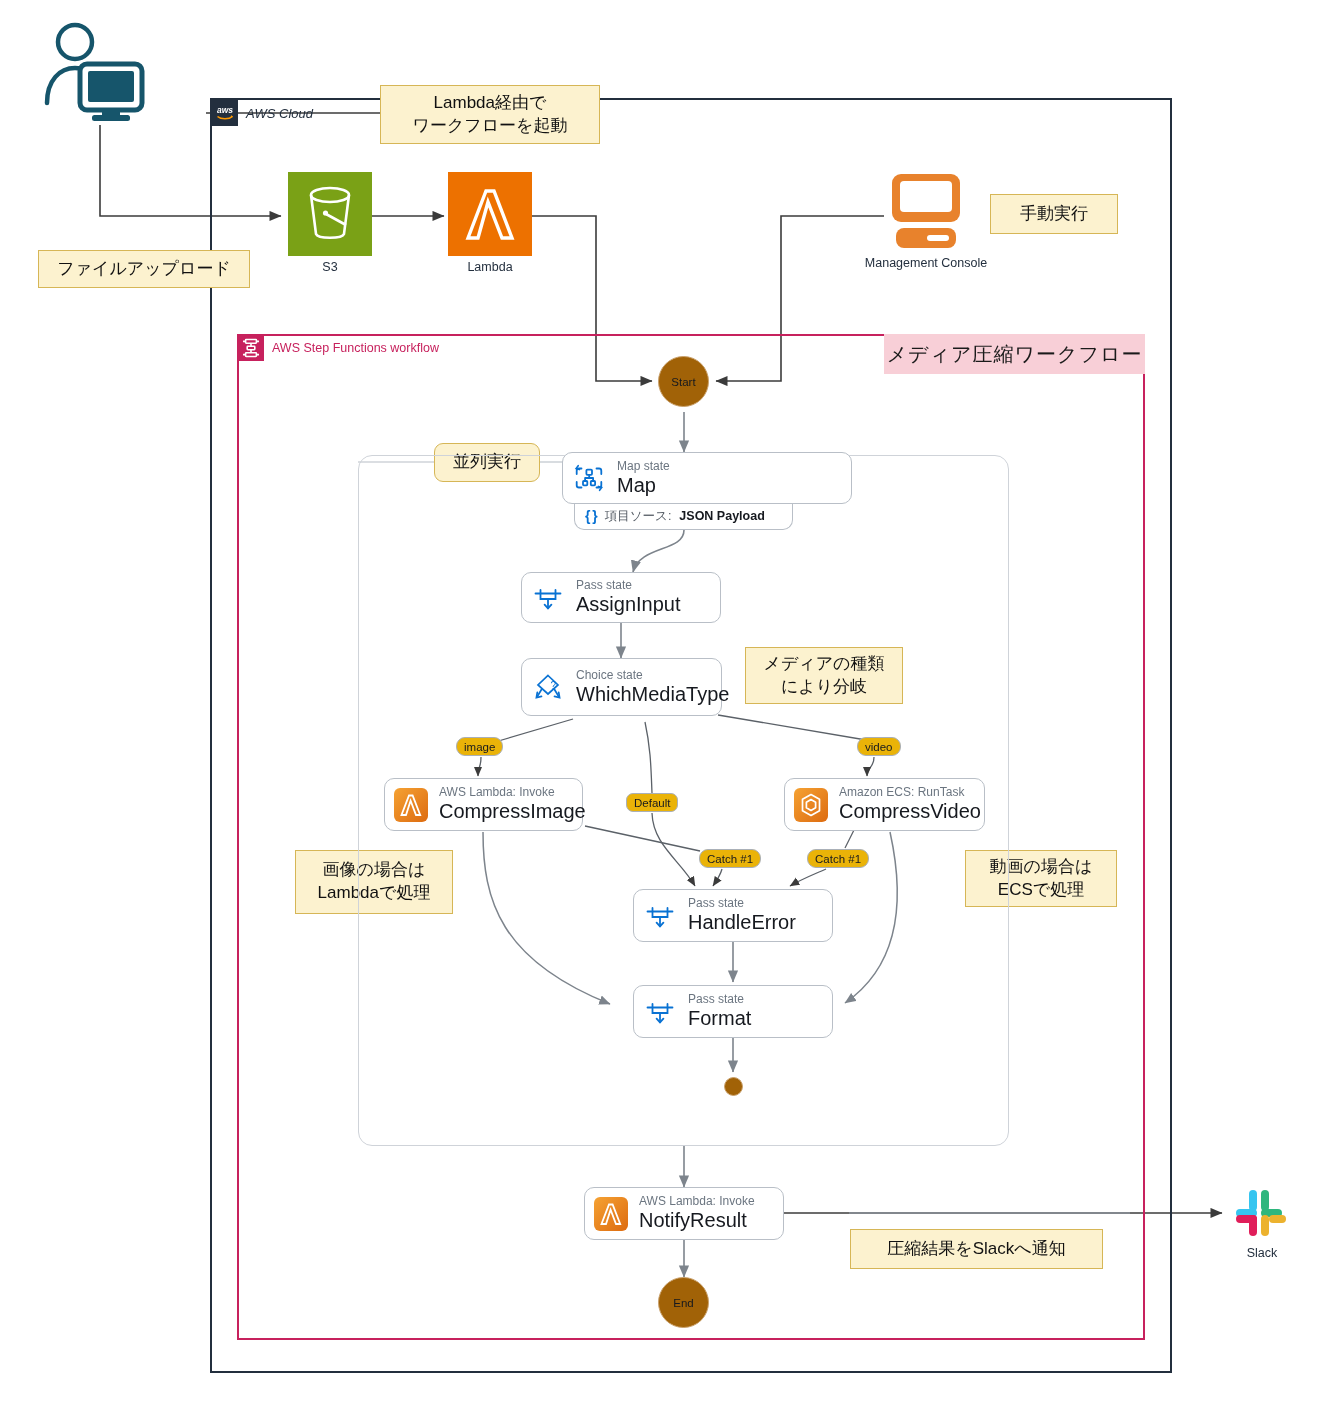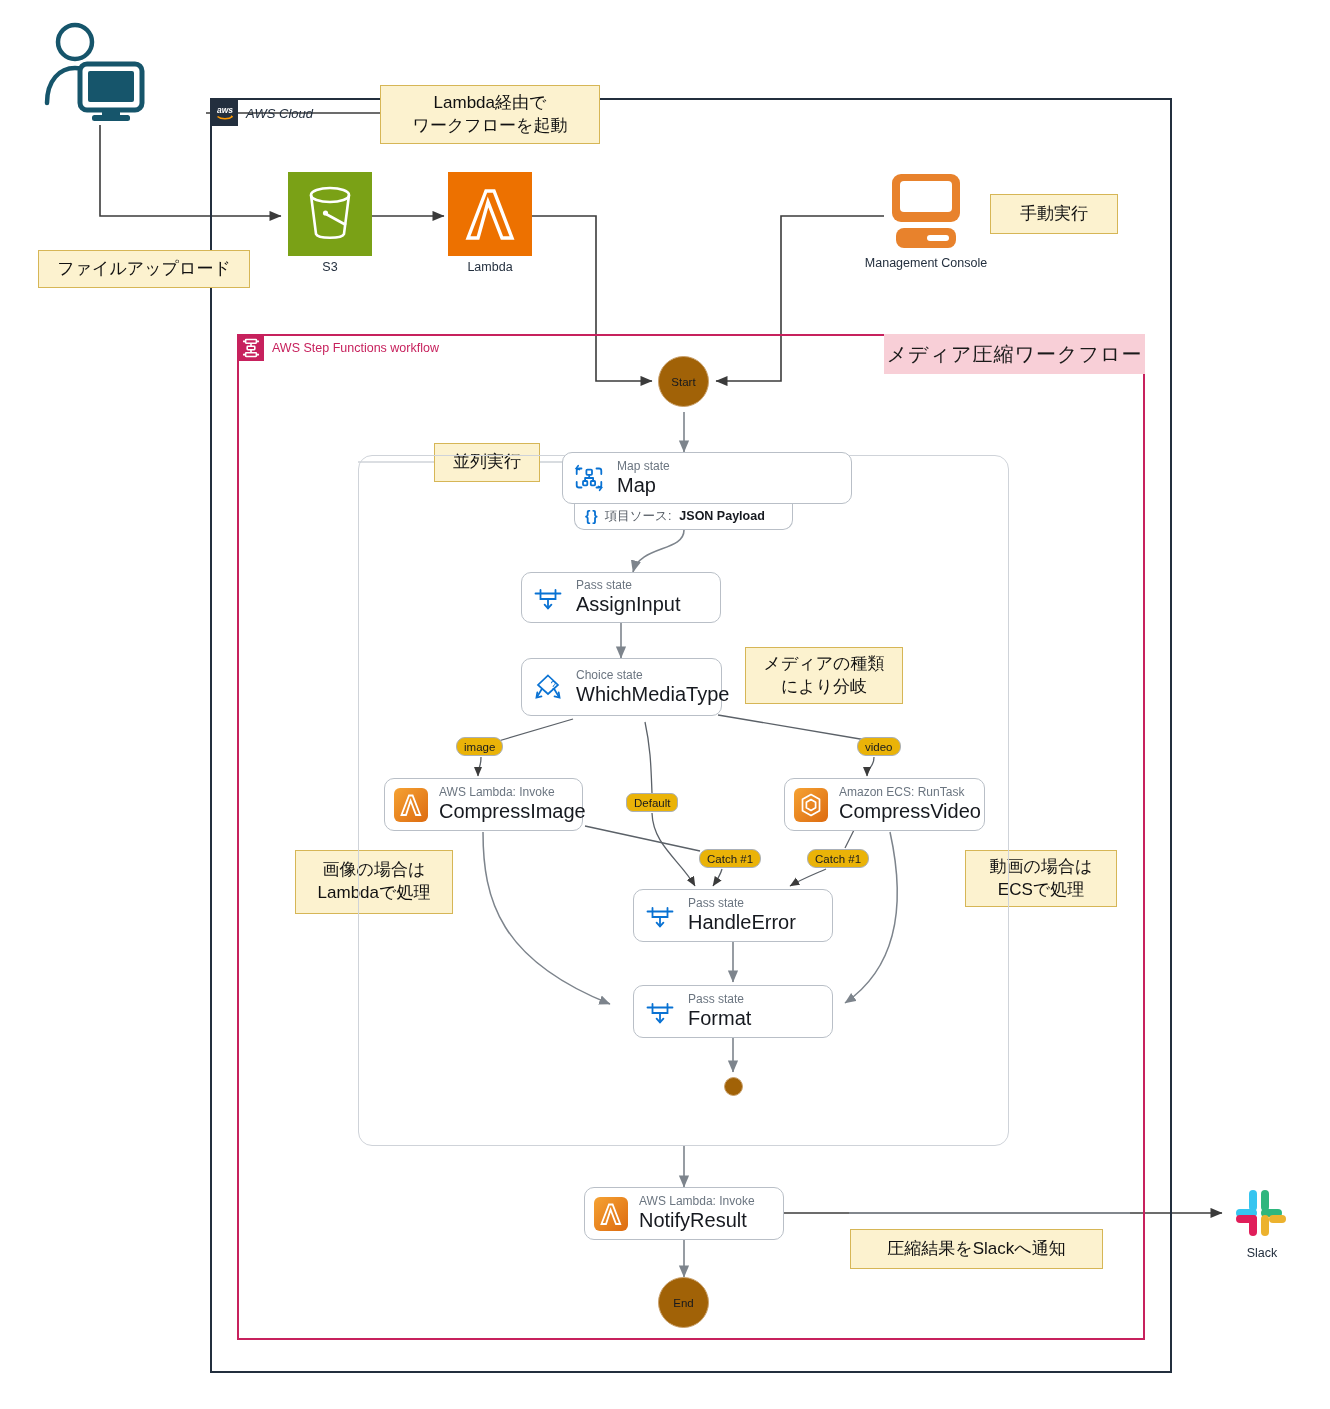--- a/index.html
+++ b/index.html
@@ -353,21 +353,21 @@
 
   <div class="callout" style="left:380px; top:85px; width:220px; height:59px;">
     <span>Lambda経由で</span>
     <span>ワークフローを起動</span>
   </div>
 
   <div class="callout" style="left:990px; top:194px; width:128px; height:40px;">
     <span>手動実行</span>
   </div>
 
-  <div class="callout" style="left:434px; top:443px; width:106px; height:39px;">
+  <div class="callout" style="left:434px; top:443px; width:106px; height:39px;border-radius:9px;">
     <span>並列実行</span>
   </div>
 
   <div class="callout" style="left:745px; top:647px; width:158px; height:57px;">
     <span>メディアの種類</span>
     <span>により分岐</span>
   </div>
 
   <div class="callout" style="left:295px; top:850px; width:158px; height:64px;">
     <span>画像の場合は</span>

